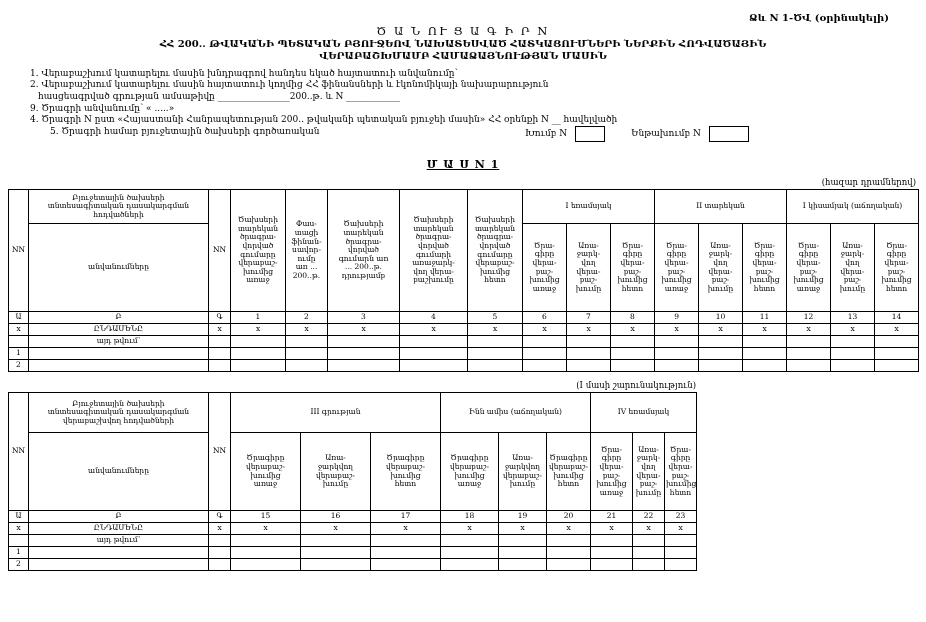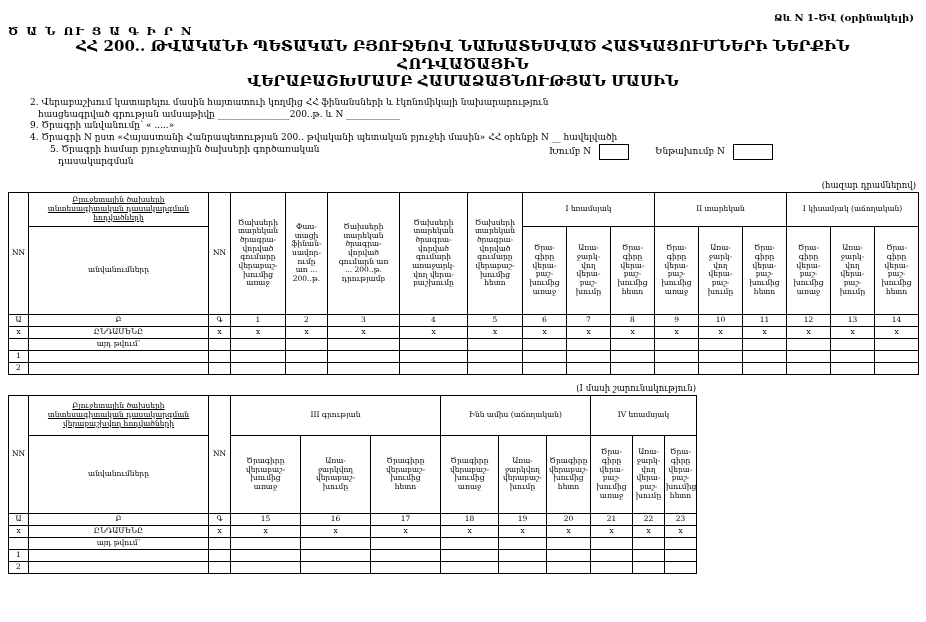--- a/index.html
+++ b/index.html
@@ -1,32 +1,32 @@
 <!DOCTYPE html>
 <html><head>
 <meta charset="utf-8">
 <style>
   * { margin:0; padding:0; box-sizing:border-box; }
   html,body { width:926px; height:622px; background:#ffffff; color:#000;
     font-family:"DejaVu Serif","DejaVu Sans",serif; overflow:hidden; }
   .page { position:relative; width:926px; height:622px; padding:10px 8px 0 8px; }
 
-  .form-ref { position:absolute; top:12px; right:12px; font-weight:bold; font-size:10px; }
-
-  .title1 { font-weight:bold; font-size:11.5px; letter-spacing:2px; margin-top:14px; }
-  .title2 { text-align:center; font-weight:bold; font-size:15px; line-height:1.18; }
+  .form-ref { position:absolute; top:12px; right:37px; font-weight:bold; font-size:10px; }
+
+  .title1 { text-align:center; font-weight:normal; font-size:11.5px; letter-spacing:2px; margin-top:14px; }
+  .title2 { text-align:center; font-weight:bold; font-size:10px; line-height:1.18; }
   .titleblock { margin-bottom:6px; }
 
   .items { margin:6px 0 0 22px; font-size:9px; line-height:1.3; }
   .items > div { white-space:nowrap; }
   .underlined { text-decoration:underline; }
   .indent { margin-left:8px; }
 
   .item5wrap { position:relative; height:30px;margin-left:20px; }
-  .boxrow { position:absolute; left:499px; top:0; display:flex; align-items:center; }
+  .boxrow { position:absolute; left:475px; top:0; display:flex; align-items:center; }
   .boxrow .lbl { font-size:9px; margin-right:8px; }
   .box { width:30px; height:16px; border:1px solid #000; background:#fff; }
   .box.wide { width:40px; }
   .gap2 { margin-left:26px; }
 
   .part-title { text-align:center; font-weight:bold; font-size:11px; text-decoration:underline; letter-spacing:1px; margin-top:2px; }
   .units { text-align:right; font-size:8.5px; margin:6px 2px 2px 0; }
   .cont  { width:688px; text-align:right; font-size:8.5px; margin:8px 0 2px 0; }
 
   table.t { border-collapse:collapse; table-layout:fixed; margin:0; }
@@ -34,21 +34,21 @@
   table.t2 { width:688px; }
   .t th, .t td { border:1px solid #000; text-align:center; vertical-align:middle;
     font-weight:normal; padding:1px; overflow:hidden; white-space:pre-line; font-size:7.5px; line-height:1.15; }
 
   .t1 .h1 th { height:34px; }
   .t1 .h2 th { height:88px; }
   .t2 .h1 th { height:40px; }
   .t2 .h2 th { height:78px; }
 
   .nnc   { vertical-align:top; font-size:7px; }
-  .nameh { font-size:7.5px; vertical-align:middle;text-decoration:underline; }
+  .nameh { font-size:7.5px; vertical-align:middle; }
   .tallh { font-size:6.3px; vertical-align:top; padding-top:2px; }
   .grouph{ font-size:7.2px; }
   .subh  { font-size:6.3px; vertical-align:top; padding-top:2px; }
   .nameh2{ font-size:7.5px; }
 
   .lr td, .dr td { height:12px; font-size:7.5px; white-space:nowrap; }
 </style>
 </head>
 <body>
 
@@ -56,36 +56,37 @@
 
   <div class="form-ref">Ձև N 1-ԾՎ (օրինակելի)</div>
 
   <div class="titleblock">
     <div class="title1">Ծ Ա Ն ՈՒ Ց Ա Գ Ի Ր   N</div>
     <div class="title2">ՀՀ 200.. ԹՎԱԿԱՆԻ ՊԵՏԱԿԱՆ ԲՅՈՒՋԵՈՎ ՆԱԽԱՏԵՍՎԱԾ ՀԱՏԿԱՑՈՒՄՆԵՐԻ ՆԵՐՔԻՆ ՀՈԴՎԱԾԱՅԻՆ</div>
     <div class="title2">ՎԵՐԱԲԱՇԽՄԱՄԲ ՀԱՄԱՁԱՅՆՈՒԹՅԱՆ ՄԱՍԻՆ</div>
   </div>
 
   <div class="items">
+    <div>1. Վերաբաշխում կատարելու մասին խնդրագրով հանդես եկած հայտատուի անվանումը՝</div>
     <div>2. Վերաբաշխում կատարելու մասին հայտատուի կողմից ՀՀ ֆինանսների և էկոնոմիկայի նախարարություն</div>
     <div class="indent">հասցեագրված գրության ամսաթիվը ________________200..թ. և N ____________</div>
     <div>9. Ծրագրի անվանումը՝ « .....»</div>
     <div>4. Ծրագրի N ըստ «Հայաստանի Հանրապետության 200.. թվականի պետական բյուջեի մասին» ՀՀ օրենքի N __ հավելվածի</div>
     <div class="item5wrap">
       <div>5. Ծրագրի համար բյուջետային ծախսերի գործառական</div>
-      <div class="indent">դասակարգման</div>
       <div class="boxrow">
         <span class="lbl">Խումբ N</span>
         <span class="box"></span>
         <span class="lbl gap2">Ենթախումբ N</span>
         <span class="box wide"></span>
       </div>
     </div>
   </div>
 
+  <div class="part-title">Մ Ա Ս  N 1</div>
   <div class="units">(հազար դրամներով)</div>
 
   <table class="t t1">
     <colgroup>
       <col style="width:20px">
         <col style="width:180px">
         <col style="width:22px">
       <col style="width:55px">
         <col style="width:42px">
         <col style="width:72px">

